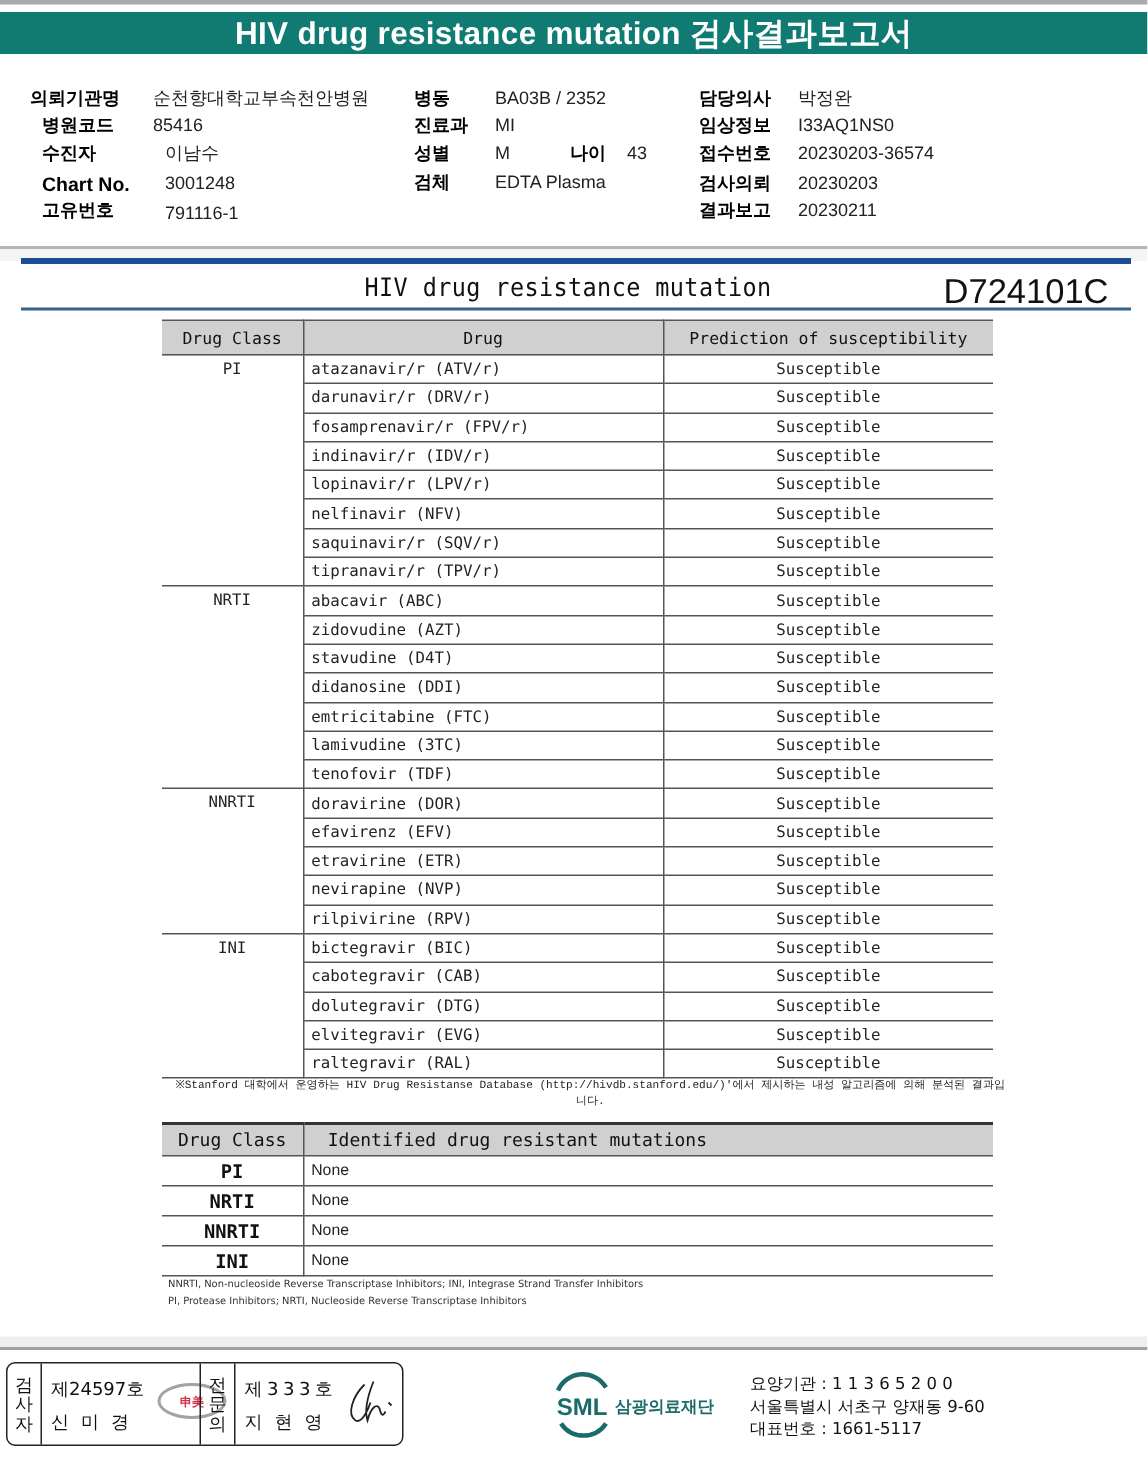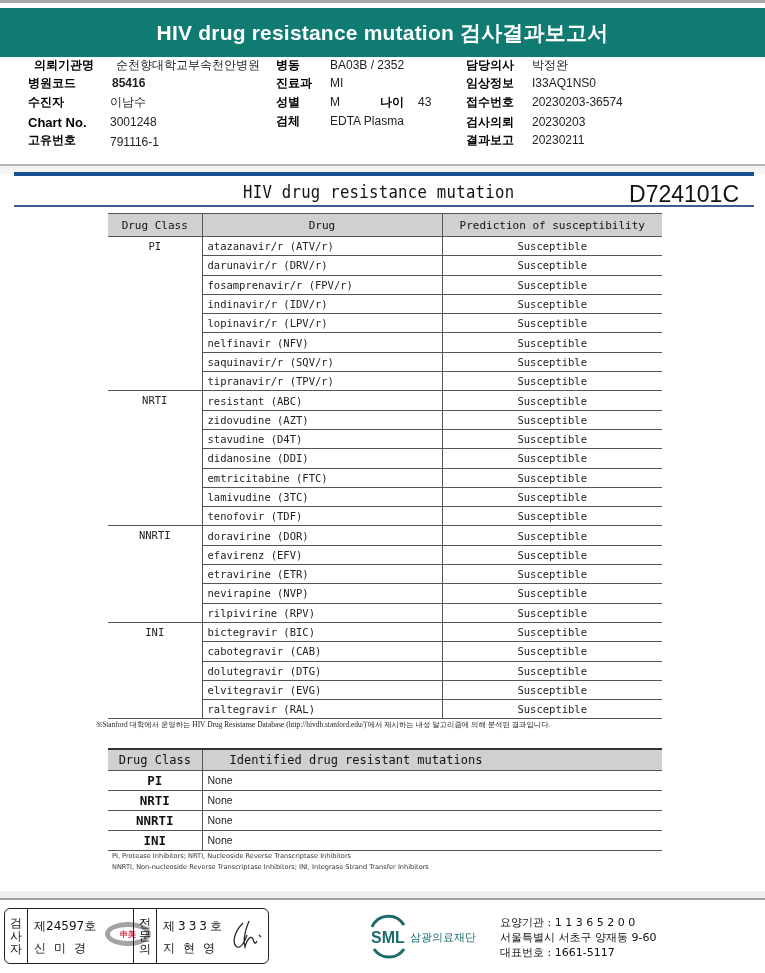--- a/index.html
+++ b/index.html
@@ -1,20 +1,20 @@
 <!DOCTYPE html>
 <html><head>
 <meta charset="utf-8">
 <style>
   * { box-sizing: border-box; margin: 0; padding: 0; }
   html, body { width: 765px; height: 973px; background: #ffffff; overflow: hidden; }
   body { position: relative; font-family: "DejaVu Sans", sans-serif; color: #111; }
 
   .top-rule { position: absolute; left: 0; top: 0; width: 765px; height: 3px; background: #a9a9a9; }
-  .banner { position: absolute; left: 0; top: 8px; width: 765px; height: 49px; background: #0f7b73;
+  .banner { position: absolute; left: 0; top: 8px; width: 765px; height: 28px; background: #0f7b73;
             color: #fff; font-family: "Liberation Sans", sans-serif; font-size: 21px; font-weight: bold;
             display: flex; align-items: center; justify-content: center; letter-spacing: 0.2px; }
 
   .info { position: absolute; top: 56px; font-size: 12px; }
   .info .row { position: absolute; height: 18px; white-space: nowrap; display: flex; align-items: center; }
   .info .lbl { font-weight: bold; font-family: "DejaVu Sans", sans-serif; font-size: 12px; color: #000; }
   .info .val { font-family: "Liberation Sans", sans-serif; font-size: 12px; color: #222; position: absolute; }
 
   .sep1 { position: absolute; left: 0; top: 164px; width: 765px; height: 2px; background: #b5b5b5; }
   .sep1b { position: absolute; left: 0; top: 166px; width: 765px; height: 8px; background: #f4f4f4; }
@@ -31,71 +31,71 @@
   .t1 th { background: #d0d0d0; font-family: "DejaVu Sans Mono", monospace; font-weight: normal;
            font-size: 11px; height: 23px; border-top: 1px solid #555; border-bottom: 1px solid #555; color: #111; }
   .t1 td { height: 19.3px; font-family: "DejaVu Sans Mono", monospace; font-size: 10.5px; color: #222;
            border-bottom: 1px solid #555; padding: 0; }
   .t1 td.cls { text-align: center; vertical-align: top; padding-top: 3px; border-right: 1px solid #555; }
   .t1 td.drug { padding-left: 5px; border-right: 1px solid #555; }
   .t1 td.pred { text-align: center; }
   .t1 th.c1 { width: 94px; border-right: 1px solid #555; }
   .t1 th.c2 { width: 240px; border-right: 1px solid #555; }
 
-  .footnote1 { position: absolute; left: 96px; top: 719px; width: 555px; font-size: 7.4px; line-height: 11px;
-               color: #222; font-family: Liberation Serif, serif; }
+  .footnote1 { position: absolute; left: 116px; top: 719px; width: 555px; font-size: 7.4px; line-height: 11px;
+               color: #222; font-family: Liberation Mono, monospace; text-align: center; }
 
   .t2 { left: 108px; top: 748px; width: 554px; }
   .t2 th { background: #d0d0d0; font-weight: normal; font-family: "DejaVu Sans Mono", monospace; font-size: 12px;
            height: 21px; border-top: 2px solid #333; border-bottom: 1px solid #555; color: #111; }
   .t2 th.c1 { width: 94px; border-right: 1px solid #555; text-align: center; }
-  .t2 th.c2 { text-align: left; padding-left: 27px; }
+  .t2 th.c2 { text-align: left; padding-left: 16px; }
   .t2 td { height: 20px; border-bottom: 1px solid #555; }
   .t2 td.cls { text-align: center; font-family: "DejaVu Sans Mono", monospace; font-weight: bold; font-size: 12.5px;
                border-right: 1px solid #555; color: #111; }
   .t2 td.val { padding-left: 5px; font-family: "Liberation Sans", sans-serif; font-size: 10.5px; color: #222; }
 
   .footnote2 { position: absolute; left: 112px; top: 851px; width: 560px; font-size: 6.6px; line-height: 11px; color: #333; }
 
   .sep2a { position: absolute; left: 0; top: 891px; width: 765px; height: 7px; background: #eeeeee; }
   .sep2 { position: absolute; left: 0; top: 898px; width: 765px; height: 2px; background: #a0a0a0; }
 
   .sig-box { position: absolute; left: 4px; top: 908px; width: 265px; height: 56px; border: 1px solid #222;
              border-radius: 6px; }
   .sig-box .vlab { position: absolute; top: 0; height: 54px; width: 22px; display: flex; flex-direction: column;
                    align-items: center; justify-content: center; font-size: 12px; line-height: 13px; }
   .sig-box .vline { position: absolute; top: 0; width: 1px; height: 54px; background: #222; }
   .sig-box .num { position: absolute; font-size: 12px; }
   .sig-box .name { position: absolute; font-size: 12px; letter-spacing: 8px; }
   .seal { position: absolute; left: 100px; top: 13px; width: 46px; height: 24px; border-radius: 50%;
-          border: 5px solid #a3a3a3; color: #d6304a; font-size: 8px; font-weight: bold; display: flex;
+          border: 2px solid #a3a3a3; color: #d6304a; font-size: 8px; font-weight: bold; display: flex;
           align-items: center; justify-content: center; }
   .signature { position: absolute; left: 224px; top: 8px; }
 
   .logo { position: absolute; left: 366px; top: 913px; width: 44px; height: 46px; }
-  .org-name { position: absolute; left: 410px; top: 930px; font-size: 11px; color: #1b6b6a; font-weight: normal; }
+  .org-name { position: absolute; left: 410px; top: 930px; font-size: 11px; color: #1b6b6a; font-weight: bold; }
   .org-info { position: absolute; left: 500px; top: 915px; font-size: 11px; line-height: 15px; color: #111; white-space: nowrap; }
 </style>
 </head>
 <body>
 
 <div class="top-rule"></div>
 <div class="banner">
   <span>HIV drug resistance mutation 검사결과보고서</span>
 </div>
 
 <div class="info" style="left:0;width:765px;height:100px;">
 
-  <div class="row" style="left:34px;top:0px;">
+  <div class="row" style="left:20px;top:0px;">
     <span class="lbl">의뢰기관명</span>
     <span class="val" style="left:82px;white-space:nowrap;">순천향대학교부속천안병원</span>
   </div>
   <div class="row" style="left:28px;top:18px;align-items:center;">
     <span class="lbl">병원코드</span>
-    <span class="val" style="left:84px;font-weight:bold;">85416</span>
+    <span class="val" style="left:74px;">85416</span>
   </div>
   <div class="row" style="left:28px;top:37px;">
     <span class="lbl">수진자</span>
     <span class="val" style="left:82px;">이남수</span>
   </div>
   <div class="row" style="left:28px;top:57px;">
     <span class="lbl" style="font-family:'Liberation Sans',sans-serif;font-size:13px;">Chart No.</span>
     <span class="val" style="left:82px;">3001248</span>
   </div>
   <div class="row" style="left:28px;top:75px;align-items:flex-end;">
@@ -192,21 +192,21 @@
       <tr>
         <td class="drug">saquinavir/r (SQV/r)</td>
         <td class="pred">Susceptible</td>
       </tr>
       <tr>
         <td class="drug">tipranavir/r (TPV/r)</td>
         <td class="pred">Susceptible</td>
       </tr>
       <tr>
         <td class="cls" rowspan="7">NRTI</td>
-        <td class="drug">resistant (ABC)</td>
+        <td class="drug">abacavir (ABC)</td>
         <td class="pred">Susceptible</td>
       </tr>
       <tr>
         <td class="drug">zidovudine (AZT)</td>
         <td class="pred">Susceptible</td>
       </tr>
       <tr>
         <td class="drug">stavudine (D4T)</td>
         <td class="pred">Susceptible</td>
       </tr>
@@ -294,22 +294,22 @@
       <td class="val">None</td>
     </tr>
     <tr>
       <td class="cls">INI</td>
       <td class="val">None</td>
     </tr>
   </tbody>
 </table>
 
 <div class="footnote2">
+  <div>NNRTI, Non-nucleoside Reverse Transcriptase Inhibitors; INI, Integrase Strand Transfer Inhibitors</div>
   <div>PI, Protease Inhibitors; NRTI, Nucleoside Reverse Transcriptase Inhibitors</div>
-  <div>NNRTI, Non-nucleoside Reverse Transcriptase Inhibitors; INI, Integrase Strand Transfer Inhibitors</div>
 </div>
 
 <div class="sep2a"></div>
 <div class="sep2"></div>
 
 <div class="sig-box">
   <div class="vlab" style="left:0;">
     <span id="exLabel">검<br>사<br>자</span>
   </div>
   <div class="vline" style="left:22px;"></div>

